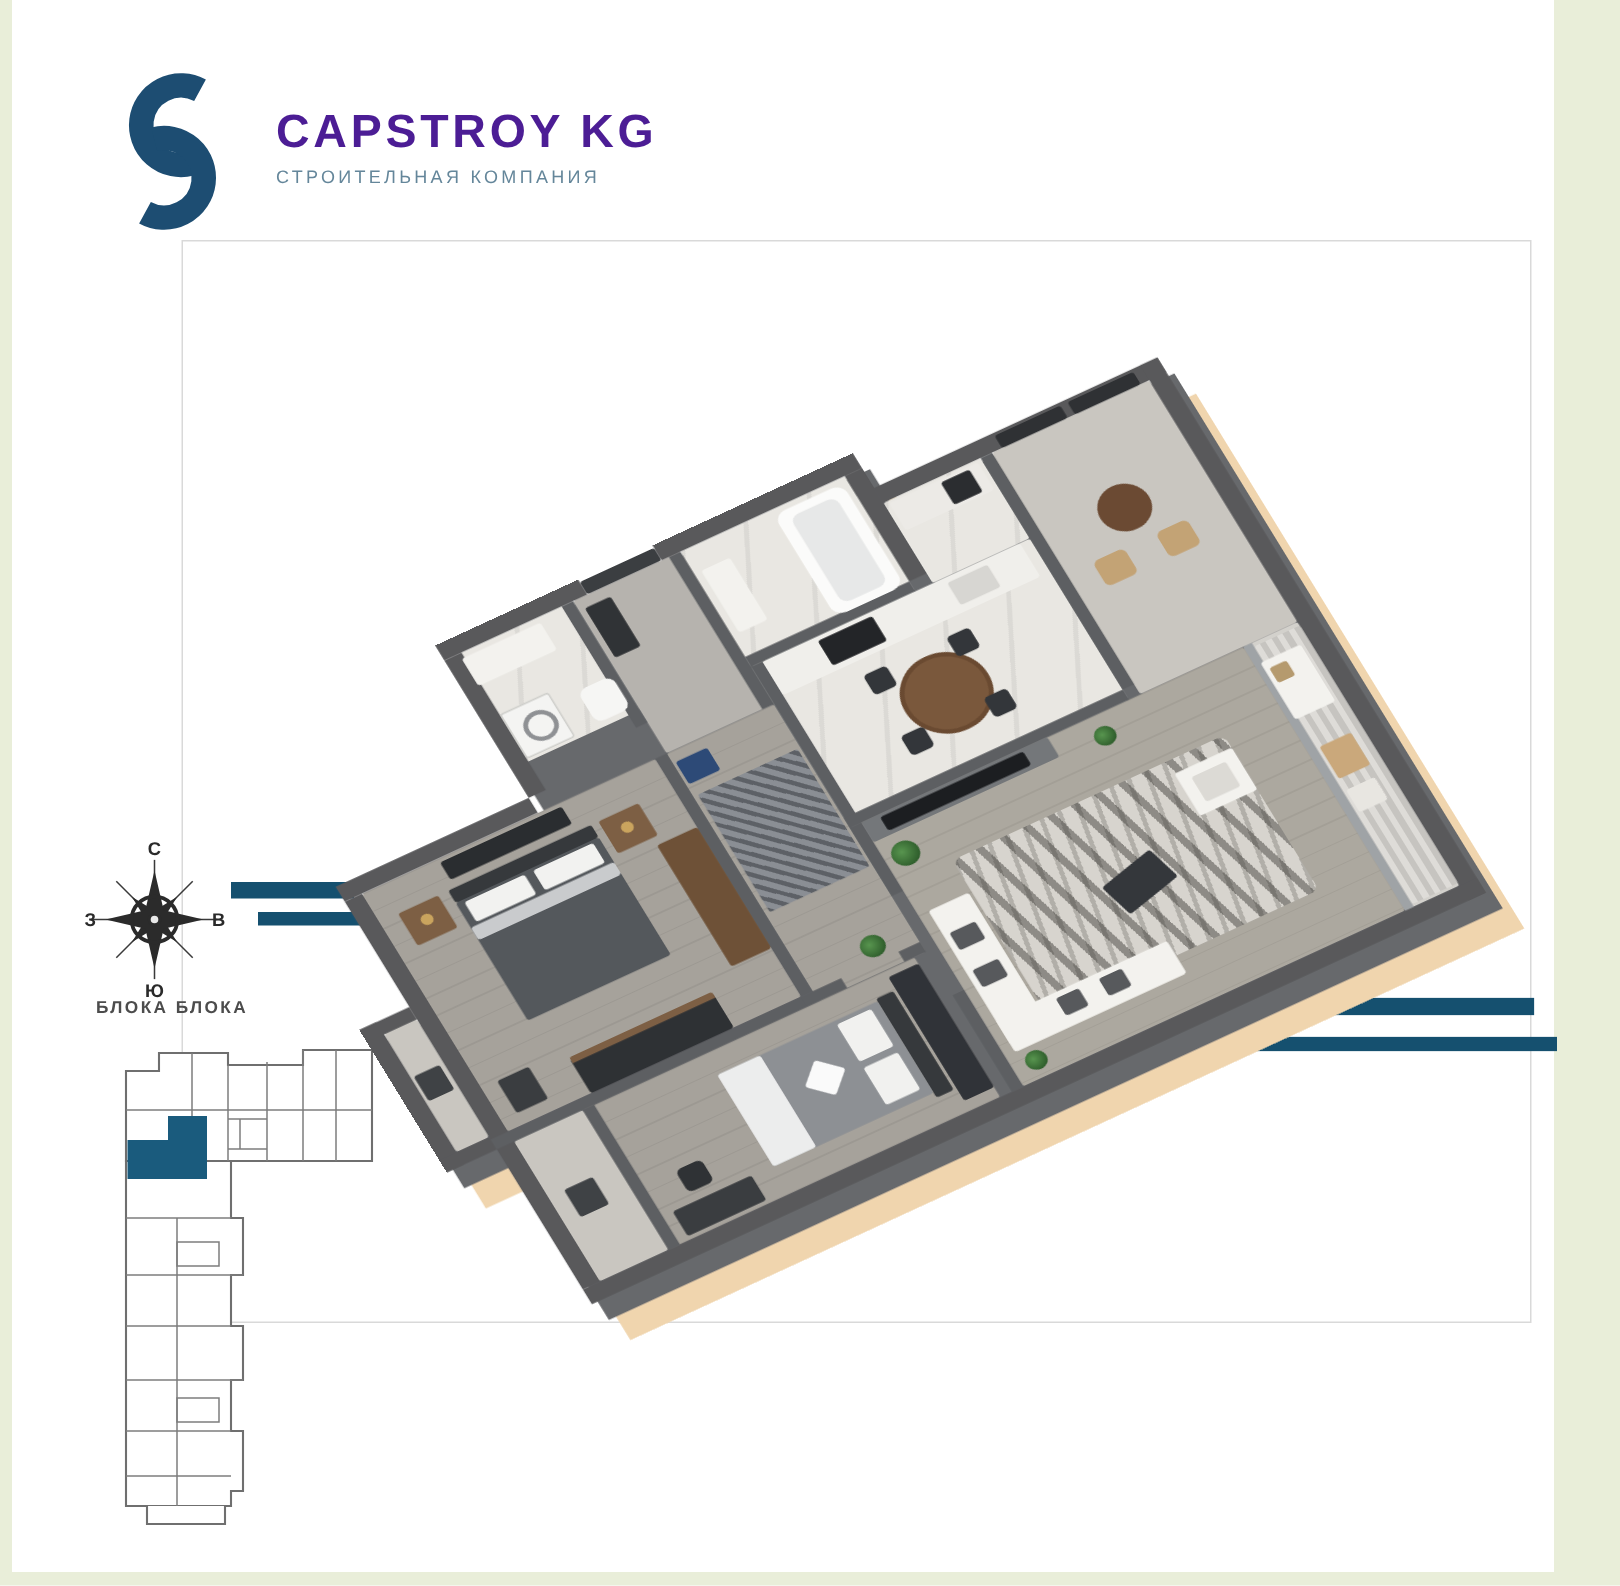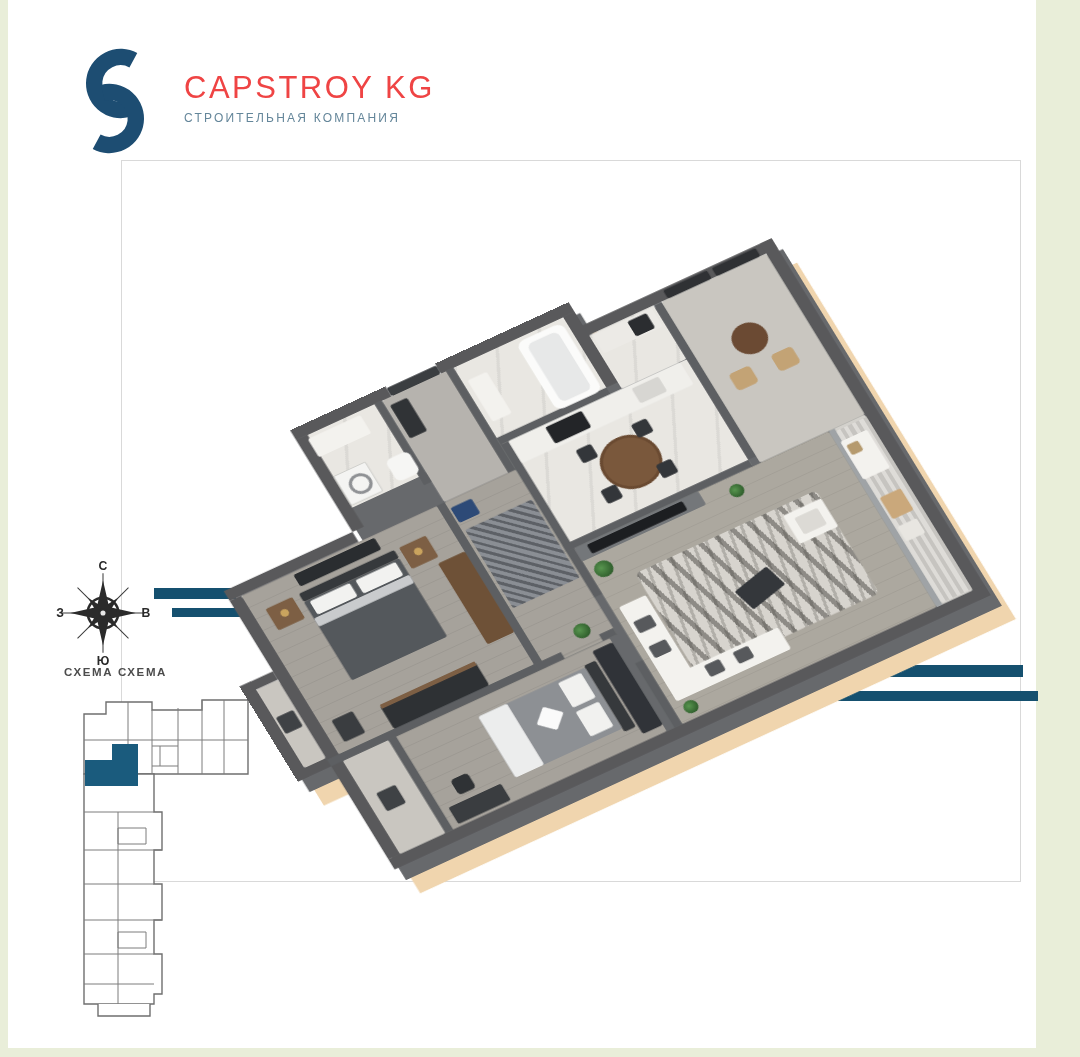--- a/index.html
+++ b/index.html
@@ -7,21 +7,21 @@
     width:1080px;height:1057px;position:relative;overflow:hidden;
     background:#e9eed9;
     font-family:"Liberation Sans", sans-serif;
   }
   .abs{position:absolute;}
   .sheet{left:8px;top:0;width:1028px;height:1048px;background:#ffffff;}
   .frame{left:113px;top:160px;width:898px;height:720px;border:1px solid #d9d9d9;background:#ffffff;}
 
   
   .logo-text{left:176px;top:70px;}
-  .logo-title{font-size:31px;font-weight:normal;letter-spacing:2.5px;color:#ef4444;}
+  .logo-title{font-size:31px;font-weight:bold;letter-spacing:2.5px;color:#4c1d95;}
   .logo-sub{font-size:12px;letter-spacing:2.2px;color:#64869a;margin-top:5px;}
 
   
   .schema-label{left:56px;top:666px;font-size:11.5px;font-weight:600;letter-spacing:1.6px;color:#4c4c4c;}
   .stripe{background:#15506f;}
 
   
   .plan3d{
     left:120px;top:505px;width:660px;height:460px;
     transform-origin:0 0;
@@ -68,21 +68,21 @@
     <path d="M48 31 L52 48 L69 52 L52 56 L48 73 L44 56 L27 52 L44 48 Z" transform="rotate(45 48 52)" fill="#2b2b2b"></path>
     <path d="M48 20 L54 46 L80 52 L54 58 L48 84 L42 58 L16 52 L42 46 Z" fill="#2b2b2b"></path>
     <circle cx="48" cy="52" r="15" fill="none" stroke="#2b2b2b" stroke-width="2.5"></circle>
     <circle cx="48" cy="52" r="3.5" fill="#e8e8e8" stroke="#2b2b2b" stroke-width="2"></circle>
     <text x="48" y="10" text-anchor="middle" font-size="12" font-weight="bold" fill="#2a2a2a">С</text>
     <text x="48" y="103" text-anchor="middle" font-size="12" font-weight="bold" fill="#2a2a2a">Ю</text>
     <text x="6" y="56" text-anchor="middle" font-size="12" font-weight="bold" fill="#2a2a2a">З</text>
     <text x="90" y="56" text-anchor="middle" font-size="12" font-weight="bold" fill="#2a2a2a">В</text>
   </svg>
 
-  <div class="abs schema-label">СХЕМА СХЕМА</div>
+  <div class="abs schema-label">БЛОКА БЛОКА</div>
 
   <svg class="abs" style="left:46px;top:688px" width="215" height="332" viewBox="0 0 215 332">
     <g fill="#ffffff" stroke="#6f6f6f" stroke-width="1.4">
       <path d="M30 26 H52 V14 H98 V22 H148 V12 H194 V86 H30 Z"></path>
       <path d="M30 86 V316 H100 V306 H108 V266 H100 V232 H108 V196 H100 V162 H108 V124 H100 V86 Z"></path>
       <path d="M44 316 V328 H96 V316"></path>
     </g>
     <g stroke="#7d7d7d" stroke-width="1" fill="none">
       <path d="M74 14 V86 M98 22 V86 M124 20 V86 M148 12 V86 M170 12 V86"></path>
       <path d="M30 52 H194"></path>

